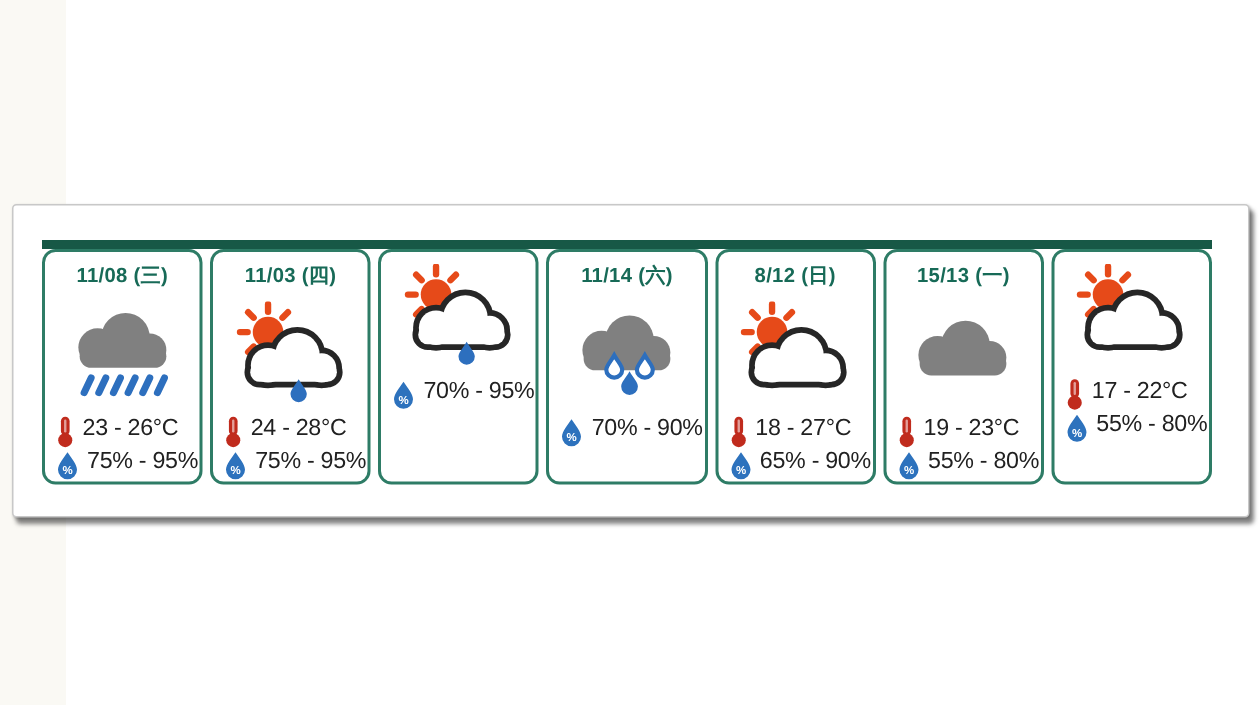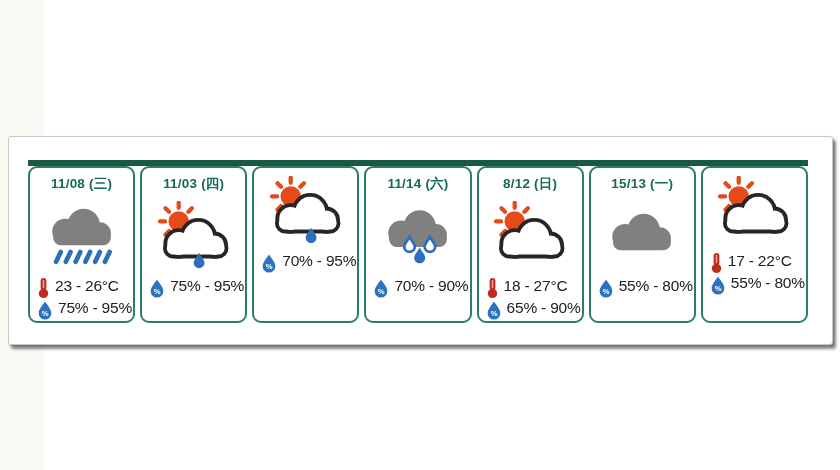--- a/index.html
+++ b/index.html
@@ -111,20 +111,30 @@
               <circle cx="32" cy="50" r="13.5"></circle>
               <circle cx="55" cy="42" r="17.5"></circle>
               <circle cx="74" cy="52" r="11.5"></circle>
               <rect x="18" y="48" width="68" height="15" rx="7.5"></rect>
             </g>
             <path d="M0,-10 C3,-4.5 8,0.5 8,4.5 A8,8 0 1 1 -8,4.5 C-8,0.5 -3,-4.5 0,-10 Z" transform="translate(56,69) scale(0.8)" fill="#2d6fbe"></path>
           </svg>
         </div>
     <div class="row">
       <span class="mini">
+        <svg width="13" height="22" viewBox="0 0 18 30">
+          <rect class="thermo-fill" x="5" y="1" width="8" height="17" rx="4"></rect>
+          <circle class="thermo-fill" cx="9" cy="22.5" r="6.5"></circle>
+          <rect x="7.9" y="3.5" width="2.2" height="12" rx="1.1" fill="#ffffff" opacity="0.55"></rect>
+        </svg>
+      </span>
+      <span class="val">24 - 28°C</span>
+    </div>
+    <div class="row">
+      <span class="mini">
         <svg width="16" height="21" viewBox="0 0 24 30">
           <path class="hum-fill" d="M12,1.5 C15.5,7 21.5,13.5 21.5,19 A9.5,9.5 0 1 1 2.5,19 C2.5,13.5 8.5,7 12,1.5 Z"></path>
           <text x="12" y="23.5" text-anchor="middle" font-size="11.5" font-weight="bold" fill="#ffffff" font-family="Liberation Sans, sans-serif">%</text>
         </svg>
       </span>
       <span class="val">75% - 95%</span>
     </div>
   </div>
 
   <div class="card">
@@ -250,20 +260,30 @@
                 <circle cx="30" cy="44" r="15"></circle>
                 <circle cx="52" cy="36" r="19"></circle>
                 <circle cx="71" cy="46" r="13"></circle>
                 <rect x="16" y="42" width="68" height="18" rx="9"></rect>
               </g>
             </g>
           </svg>
         </div>
     <div class="row">
       <span class="mini">
+        <svg width="13" height="22" viewBox="0 0 18 30">
+          <rect class="thermo-fill" x="5" y="1" width="8" height="17" rx="4"></rect>
+          <circle class="thermo-fill" cx="9" cy="22.5" r="6.5"></circle>
+          <rect x="7.9" y="3.5" width="2.2" height="12" rx="1.1" fill="#ffffff" opacity="0.55"></rect>
+        </svg>
+      </span>
+      <span class="val">19 - 23°C</span>
+    </div>
+    <div class="row">
+      <span class="mini">
         <svg width="16" height="21" viewBox="0 0 24 30">
           <path class="hum-fill" d="M12,1.5 C15.5,7 21.5,13.5 21.5,19 A9.5,9.5 0 1 1 2.5,19 C2.5,13.5 8.5,7 12,1.5 Z"></path>
           <text x="12" y="23.5" text-anchor="middle" font-size="11.5" font-weight="bold" fill="#ffffff" font-family="Liberation Sans, sans-serif">%</text>
         </svg>
       </span>
       <span class="val">55% - 80%</span>
     </div>
   </div>
 
   <div class="card">

